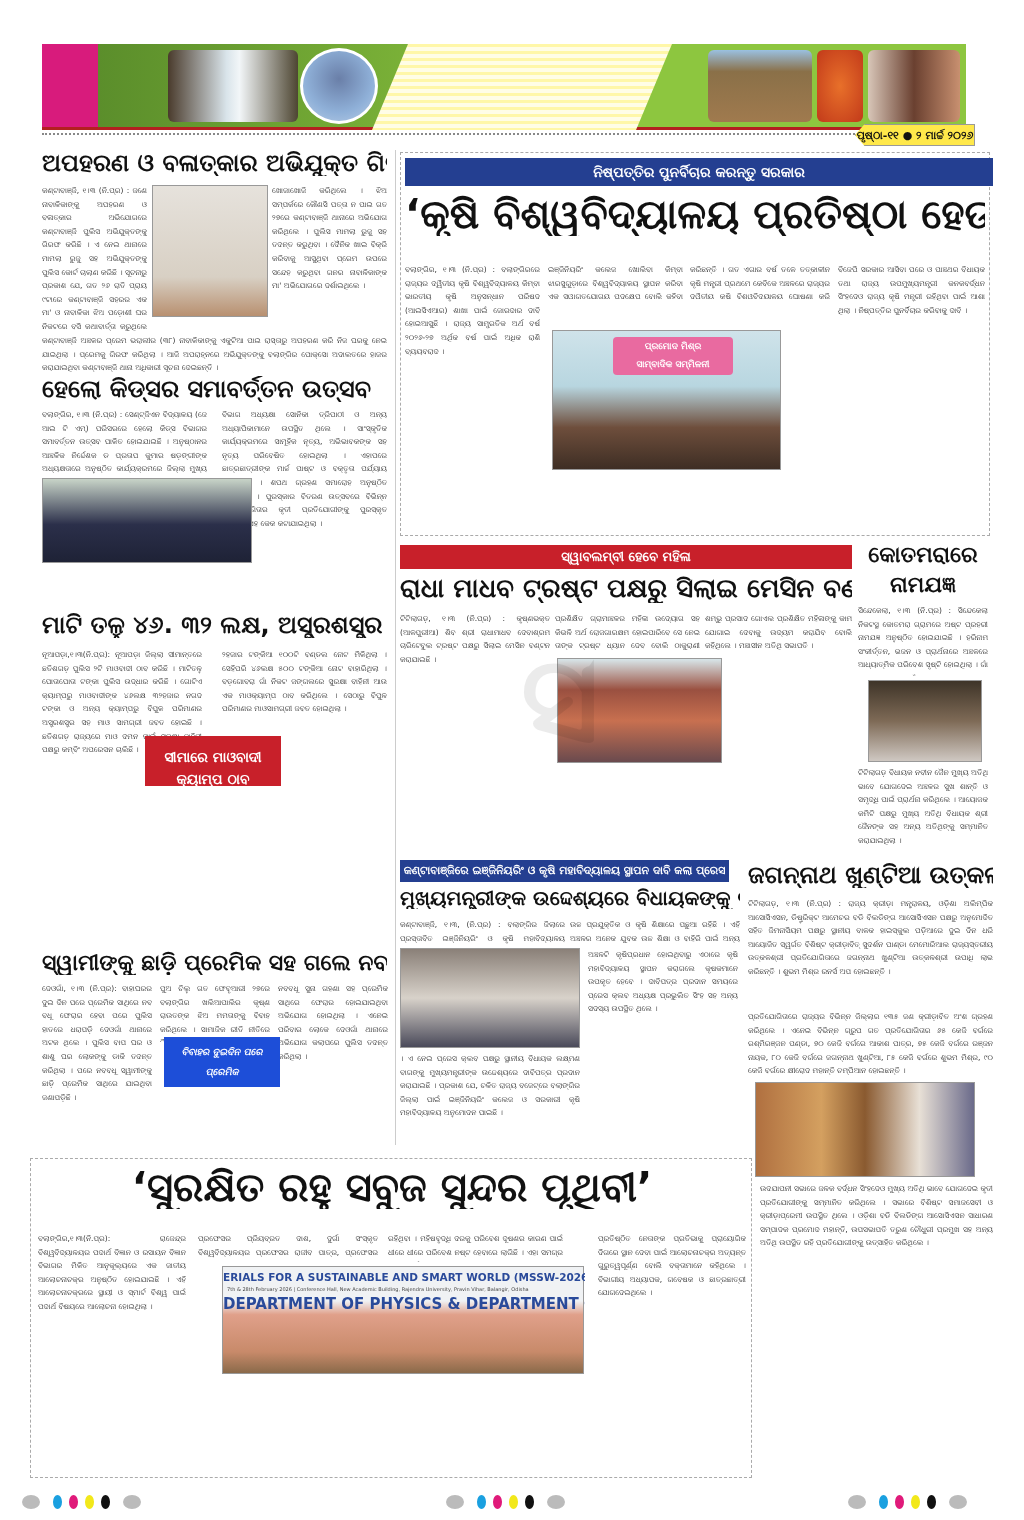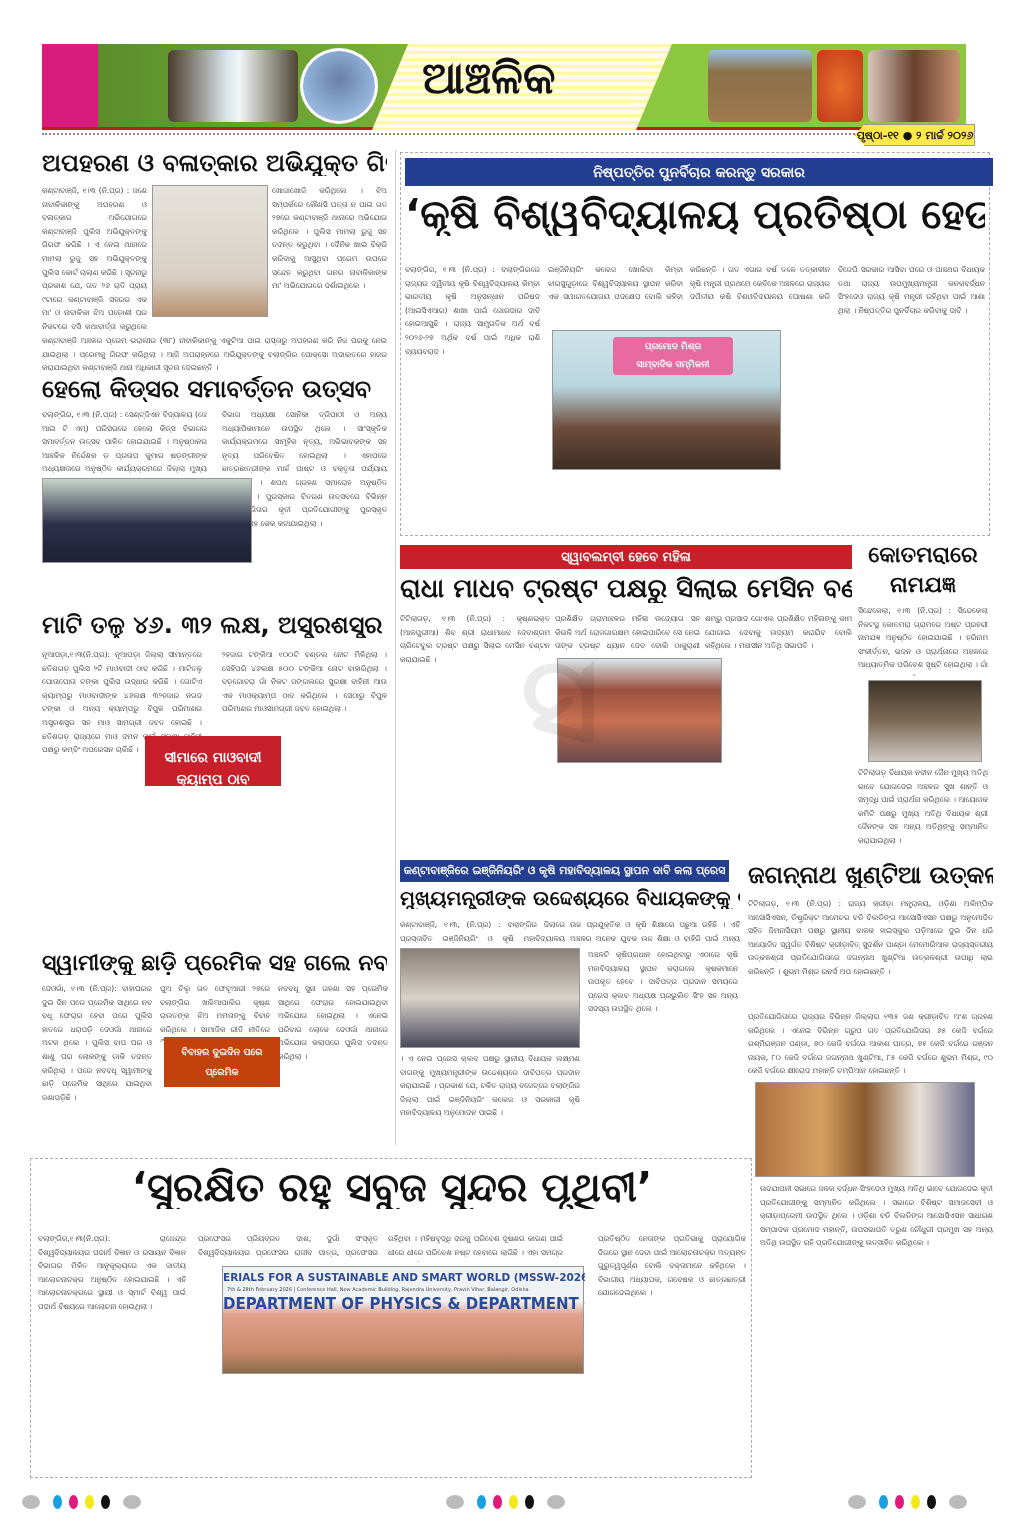--- a/index.html
+++ b/index.html
@@ -28,21 +28,20 @@
 .reg .g{width:18px;background:#bbb;border-radius:50%}
 </style>
 </head>
 <body>
 
 <div class="abs masthead">
   <div class="mast-band"></div>
   <div class="mast-photo" style="left:126px;width:130px;background:linear-gradient(90deg,#4a3b2c,#d9e4ea 45%,#f2f6f8 55%,#4e4632);"></div>
   <div class="mast-photo" style="left:258px;width:78px;height:76px;top:4px;border-radius:50%;border:3px solid #fff;background:radial-gradient(circle at 50% 40%,#6a7fa8,#8fb0d8 60%,#b8cde6);"></div>
   <div class="mast-center"></div>
-  <div class="mast-title">ଆଞ୍ଚଳିକ</div>
   <div class="mast-photo" style="left:666px;width:104px;background:linear-gradient(180deg,#9ac0e0 0,#8a7048 30%,#a07a4e 100%);"></div>
   <div class="mast-photo" style="left:775px;width:46px;background:radial-gradient(#e8702a,#c23a1a);"></div>
   <div class="mast-photo" style="left:826px;width:92px;background:linear-gradient(90deg,#d8c6b8,#6a4030 50%,#c89070);"></div>
 </div>
 <div class="abs dotline"></div>
 <div class="date-badge">ପୃଷ୍ଠା-୧୧ ● ୨ ମାର୍ଚ୍ଚ ୨୦୨୬</div>
 
 <div class="abs hl" style="left:42px;top:150px;width:345px;font-size:24px;">ଅପହରଣ ଓ ବଳାତ୍କାର ଅଭିଯୁକ୍ତ ଗିରଫ</div>
 <div class="abs body" style="left:42px;top:184px;width:105px;height:150px;">କଣ୍ଟାବାଞ୍ଜି, ୧।୩ (ନି.ପ୍ର) : ଜଣେ ନାବାଳିକାଙ୍କୁ ଅପହରଣ ଓ ବଳାତ୍କାର ଅଭିଯୋଗରେ କଣ୍ଟାବାଞ୍ଜି ପୁଲିସ ଅଭିଯୁକ୍ତଙ୍କୁ ଗିରଫ କରିଛି । ଏ ନେଇ ଥାନାରେ ମାମଲା ରୁଜୁ ସହ ଅଭିଯୁକ୍ତଙ୍କୁ ପୁଲିସ କୋର୍ଟ ଚାଲାଣ କରିଛି । ସୂଚନାରୁ ପ୍ରକାଶ ଯେ, ଗତ ୨୬ ରାତି ପ୍ରାୟ ୯ଟାରେ କଣ୍ଟାବାଞ୍ଜି ସହରର ଏକ ମା' ଓ ନାବାଳିକା ଝିଅ ପଡ଼ୋଶୀ ଘର ନିକଟରେ ବସି କଥାବାର୍ତ୍ତା କରୁଥିଲେ । ନାବାଳିକା ଜଣକ ମା'ଙ୍କୁ କହି ଘରକୁ ଖାଇବାକୁ ଯାଇଥିଲେ ।</div>
 <div class="abs photo" style="left:152px;top:185px;width:116px;height:132px;background:linear-gradient(180deg,#e6e2dc 0,#d8d0c4 70%,#b89070 100%);"></div>
@@ -59,21 +58,21 @@
 <div class="abs body" style="left:222px;top:648px;width:165px;height:280px;">୨ହଜାର ଟଙ୍କିଆ ୧୦୦ଟି ବଣ୍ଡଲ ନୋଟ ମିଳିଥିଲା । ସେହିପରି ୪୬ଲକ୍ଷ ୫୦୦ ଟଙ୍କିଆ ନୋଟ ବାହାରିଥିଲା । ବଡ଼ଗୋବରା ଗାଁ ନିକଟ ଜଙ୍ଗଲରେ ସୁରକ୍ଷା ବାହିନୀ ଆଉ ଏକ ମାଓକ୍ୟାମ୍ପ ଠାବ କରିଥିଲେ । ସେଠାରୁ ବିପୁଳ ପରିମାଣର ମାଓସାମଗ୍ରୀ ଜବତ ହୋଇଥିଲା ।</div>
 <div class="abs banner-red" style="left:145px;top:736px;width:136px;height:50px;font-size:14px;line-height:22px;padding-top:10px;">
   <div>ସୀମାରେ ମାଓବାଦୀ</div>
   <div>କ୍ୟାମ୍ପ ଠାବ</div>
 </div>
 
 <div class="abs hl" style="left:42px;top:951px;width:345px;font-size:22px;">ସ୍ୱାମୀଙ୍କୁ ଛାଡ଼ି ପ୍ରେମିକ ସହ ଗଲେ ନବବଧୂ</div>
 <div class="abs body" style="left:42px;top:982px;width:110px;height:160px;">ଦେଓଗାଁ, ୧।୩ (ନି.ପ୍ର): ବାହାଘରର ଦୁଇ ଦିନ ପରେ ପ୍ରେମିକ ସାଥିରେ ନବ ବଧୂ ଫେରାର ହେବା ପରେ ପୁଲିସ ହାତରେ ଧରାପଡ଼ି ଦେଓଗାଁ ଥାନାରେ ଅଟକ ଥିଲେ । ପୁଲିସ ବାପ ଘର ଓ ଶାଶୁ ଘର ଲୋକଙ୍କୁ ଡାକି ତଦନ୍ତ କରିଥିଲା । ପରେ ନବବଧୂ ସ୍ୱାମୀଙ୍କୁ ଛାଡ଼ି ପ୍ରେମିକ ସାଥିରେ ଯାଇଥିବା ଜଣାପଡ଼ିଛି ।</div>
 <div class="abs body" style="left:160px;top:982px;width:110px;height:60px;">ପୁଅ ଚିଲୁ ଗତ ଫେବୃଆରୀ ୨୭ରେ ବଲାଙ୍ଗିର ଖଲିଆପାଲିର କୃଷ୍ଣ ରାଉତଙ୍କ ଝିଅ ମମତାଙ୍କୁ ବିବାହ କରିଥିଲେ । ସାମାଜିକ ରୀତି ନୀତିରେ ବିବାହ ସମ୍ପନ୍ନ ହୋଇଥିଲା ।</div>
 <div class="abs body" style="left:278px;top:982px;width:110px;height:160px;">ନବବଧୂ ସୁନା ଗହଣା ସହ ପ୍ରେମିକ ସାଥିରେ ଫେରାର ହୋଇଯାଇଥିବା ଅଭିଯୋଗ ହୋଇଥିଲା । ଏନେଇ ପରିବାର ଲୋକେ ଦେଓଗାଁ ଥାନାରେ ଅଭିଯୋଗ କଲାପରେ ପୁଲିସ ତଦନ୍ତ କରିଥିଲା ।</div>
-<div class="abs" style="left:164px;top:1037px;width:116px;height:50px;background:#c2410c;color:#fff;font-weight:bold;font-size:9.5px;text-align:center;line-height:20px;padding-top:5px;">
+<div class="abs" style="left:164px;top:1037px;width:116px;height:50px;background:#1d4ed8;color:#fff;font-weight:bold;font-size:9.5px;text-align:center;line-height:20px;padding-top:5px;font-style:italic;">
   <div>ବିବାହର ଦୁଇଦିନ ପରେ ପ୍ରେମିକ</div>
   <div>ସହ ହୋଇଥିଲେ ଫେରାର୍</div>
 </div>
 
 <div class="abs sep" style="left:395px;top:150px;width:1px;height:995px;"></div>
 
 <div class="abs box" style="left:400px;top:152px;width:590px;height:384px;"></div>
 <div class="abs banner-blue" style="left:405px;top:158px;width:588px;height:28px;font-size:14px;line-height:28px;">ନିଷ୍ପତ୍ତିର ପୁନର୍ବିଚାର କରନ୍ତୁ ସରକାର</div>
 <div class="abs hl" style="left:405px;top:192px;width:580px;font-size:40px;text-align:center;">‘କୃଷି ବିଶ୍ୱବିଦ୍ୟାଳୟ ପ୍ରତିଷ୍ଠା ହେଉ’</div>
 <div class="abs body" style="left:405px;top:263px;width:135px;height:268px;">ବଲାଙ୍ଗିର, ୧।୩ (ନି.ପ୍ର) : ବଲାଙ୍ଗିରରେ ରାଜ୍ୟର ଦ୍ୱିତୀୟ କୃଷି ବିଶ୍ୱବିଦ୍ୟାଳୟ କିମ୍ବା ଭାରତୀୟ କୃଷି ଅନୁସନ୍ଧାନ ପରିଷଦ (ଆଇସିଏଆର) ଶାଖା ପାଇଁ ଜୋରଦାର ଦାବି ହୋଇଆସୁଛି । ରାଜ୍ୟ ସାମ୍ପ୍ରତିକ ଅର୍ଥ ବର୍ଷ ୨୦୨୬-୨୭ ଅର୍ଥିକ ବର୍ଷ ପାଇଁ ଅଧିକ ରାଶି ବ୍ୟୟବରାଦ ।</div>

